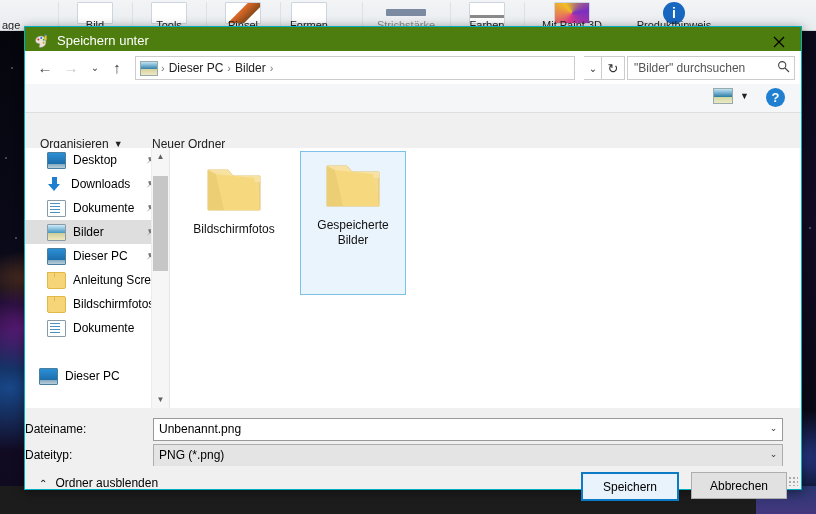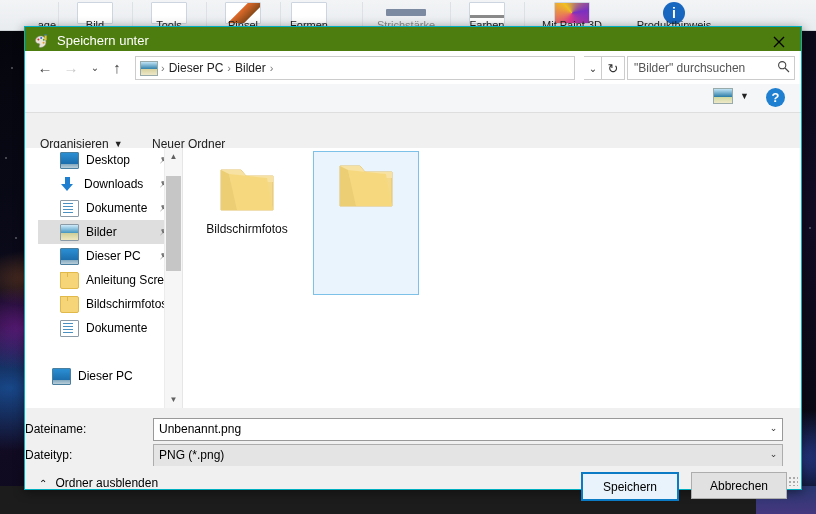--- a/index.html
+++ b/index.html
@@ -86,21 +86,21 @@
   #cmd-newfolder{left:127px;}
   .caret-dn{font-size:9px;color:#222;}
   #view-btn{position:absolute;right:52px;top:4px;display:flex;align-items:center;gap:7px;}
   #view-icon{width:18px;height:14px;border:1px solid #9aa;
     background:linear-gradient(180deg,#bfe3f5 0%,#2f7fa8 55%,#cfd9a0 56%,#eee8c8 100%);}
   #help-btn{position:absolute;right:16px;top:4px;width:19px;height:19px;border-radius:50%;
     background:#1f7fd0;color:#fff;font-size:13px;font-weight:bold;
     display:flex;align-items:center;justify-content:center;}
 
   
-  #body{position:absolute;left:0;top:121px;right:0;height:260px;display:flex;background:#fff;padding-left:13px;}
+  #body{position:absolute;left:0;top:121px;right:0;height:260px;display:flex;background:#fff;}
   #sidebar{width:144px;position:relative;background:#fff;overflow:hidden;}
   .sb-item{height:24px;display:flex;align-items:center;padding-left:22px;position:relative;
     font-size:12px;color:#000;white-space:nowrap;}
   .sb-item.selected{background:#dedede;}
   .sb-item.root{padding-left:14px;}
   .sb-ico{width:17px;height:15px;margin-right:7px;flex:none;position:relative;}
   .ic-monitor{background:linear-gradient(180deg,#2b8fd4 0%,#1d6fae 70%,#7fa6bd 71%,#b9cdd9 100%);
     border:1px solid #4a7fa0;border-radius:1px;}
   .ic-download:before{content:"";position:absolute;left:5px;top:0;width:5px;height:8px;background:#1e7fd0;}
   .ic-download:after{content:"";position:absolute;left:1px;top:7px;border-left:6px solid transparent;
@@ -156,21 +156,21 @@
 </style>
 </head>
 <body>
 
 <div id="wallpaper"></div>
 <div id="taskbar"></div>
 <div id="taskbar-right"></div>
 
 <div id="paint">
   <div class="ribbon-group" style="left:0px;width:54px;">
-    <div class="rg-label" style="text-align:right;padding-left:2px;">age</div>
+    <div class="rg-label" style="text-align:left;padding-left:2px;">age</div>
   </div>
   <div class="rg-sep" style="left:58px;"></div>
   <div class="ribbon-group" style="left:62px;width:66px;">
     <div class="rg-box"></div>
     <div class="rg-label">Bild</div>
   </div>
   <div class="rg-sep" style="left:132px;"></div>
   <div class="ribbon-group" style="left:136px;width:66px;">
     <div class="rg-box"></div>
     <div class="rg-label">Tools</div>
@@ -339,20 +339,21 @@
             </svg></div>
           <div class="file-label">Bildschirmfotos</div>
         </div>
         <div class="file-item selected" style="left: 130px; top: 3px; height: 128px;">
           <div class="folder-ico"><svg width="64" height="52" viewBox="0 0 64 52">
               <path d="M6 6 h20 l5 6 h27 v34 H6 Z" fill="#f4d98a" stroke="#e3c06a" stroke-width="1"></path>
               <path d="M6 6 h20 l5 6 h27 v6 H6 Z" fill="#f7e2a4"></path>
               <path d="M14 10 L22 46 H58 L52 14 Z" fill="#f6d97f"></path>
               <path d="M6 6 L14 10 L22 46 L6 46 Z" fill="#eccf74"></path>
             </svg></div>
+          <div class="file-label">Gespeicherte Bilder</div>
         </div>
       </div>
   </div>
 
   <div id="form">
     <div class="form-row" id="row-name">
       <div class="form-label">Dateiname:</div>
       <div class="form-field">
         <span class="ff-text">Unbenannt.png</span>
         <span class="ff-caret">⌄</span>

